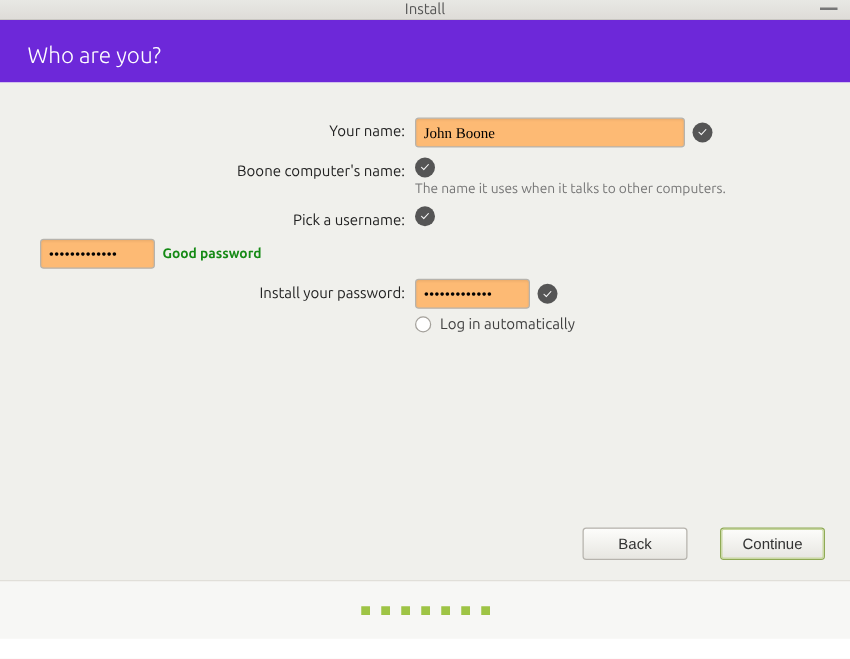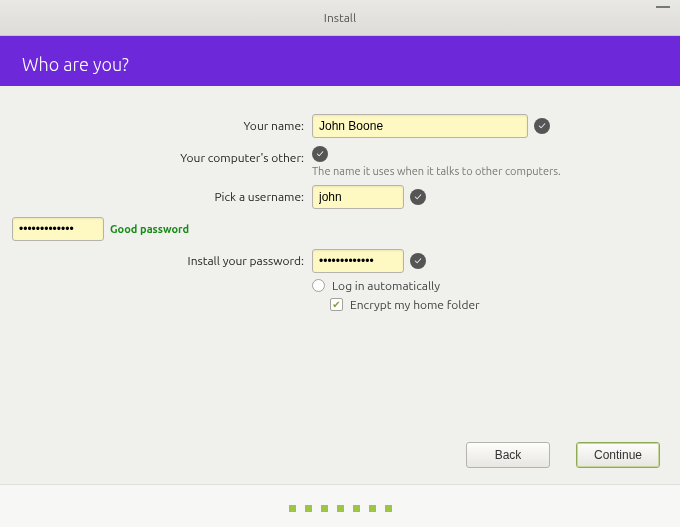--- a/index.html
+++ b/index.html
@@ -5,21 +5,21 @@
     * { margin: 0; padding: 0; box-sizing: border-box; }
     body {
       width: 680px;
       height: 527px;
       font-family: "Ubuntu", "Segoe UI", Arial, sans-serif;
       font-size: 12px;
       background: #ffffff;
       overflow: hidden;
     }
     .titlebar {
-      height: 36px;
+      height: 16px;
       background: linear-gradient(#e8e8e4, #dedcd8);
       border-bottom: 1px solid #c9c7c2;
       display: flex;
       align-items: center;
       justify-content: center;
       position: relative;
       color: #555;
       font-size: 12px;
     }
     .titlebar .min {
@@ -31,21 +31,21 @@
       border-bottom: 2px solid #777;
     }
     .header {
       background: #6d28d9;
       color: #fff;
       padding: 18px 22px 12px 22px;
       font-size: 18px;
       font-weight: 300;
     }
     .content {
-      padding: 28px 20px 10px 12px;
+      padding: 28px 20px 10px 32px;
       background: #f0f0ec;
       height: 398px;
       position: relative;
     }
     .row {
       display: flex;
       align-items: flex-start;
       margin-bottom: 8px;
     }
     .lbl {
@@ -63,23 +63,24 @@
     .field-line {
       display: flex;
       align-items: center;
       gap: 6px;
     }
     input[type="text"], input[type="password"] {
       height: 24px;
       border: 1px solid #b6b3ad;
       border-radius: 3px;
       padding: 0 6px;
-      background: #fef9c3;
+      background: #fdba74;
       font-size: 12px;
       box-shadow: inset 0 1px 2px rgba(0,0,0,0.08);
+      font-family: Liberation Serif, serif;
     }
     .w-long { width: 216px; }
     .w-short { width: 92px; }
     .check-icon {
       width: 16px;
       height: 16px;
       border-radius: 50%;
       background: #555;
       color: #fff;
       display: flex;
@@ -194,34 +195,33 @@
     <div class="lbl">Your name:</div>
     <div class="field">
       <div class="field-line">
         <input type="text" class="w-long" value="John Boone" style="">
         <span class="check-icon">✓</span>
       </div>
     </div>
   </div>
 
   <div class="row">
-    <div class="lbl">Your computer's other:</div>
+    <div class="lbl">Boone computer's name:</div>
     <div class="field">
       <div class="field-line">
         <span class="check-icon">✓</span>
       </div>
       <div class="helper">The name it uses when it talks to other computers.</div>
     </div>
   </div>
 
   <div class="row">
     <div class="lbl">Pick a username:</div>
     <div class="field">
       <div class="field-line">
-        <input type="text" class="w-short" value="john" style="">
         <span class="check-icon">✓</span>
       </div>
     </div>
   </div>
 
   <div class="row">
     <div class="field">
       <div class="field-line">
         <input type="password" class="w-short" value="•••••••••••••" style="">
         <span class="strength">Good password</span>
@@ -236,24 +236,20 @@
         <input type="password" class="w-short" value="•••••••••••••" style="">
         <span class="check-icon">✓</span>
       </div>
 
       <div class="radio-line indent1">
         <span class="radio"></span>
         <span class="lbl-text">Log in automatically</span>
       </div>
 
 
-      <div class="cb-line indent2">
-        <span class="cb checked"></span>
-        <span class="lbl-text">Encrypt my home folder</span>
-      </div>
     </div>
   </div>
 
   <div class="btn-row">
     <button class="btn">Back</button>
     <button class="btn primary">Continue</button>
   </div>
 </div>
 
 <div class="progress">

